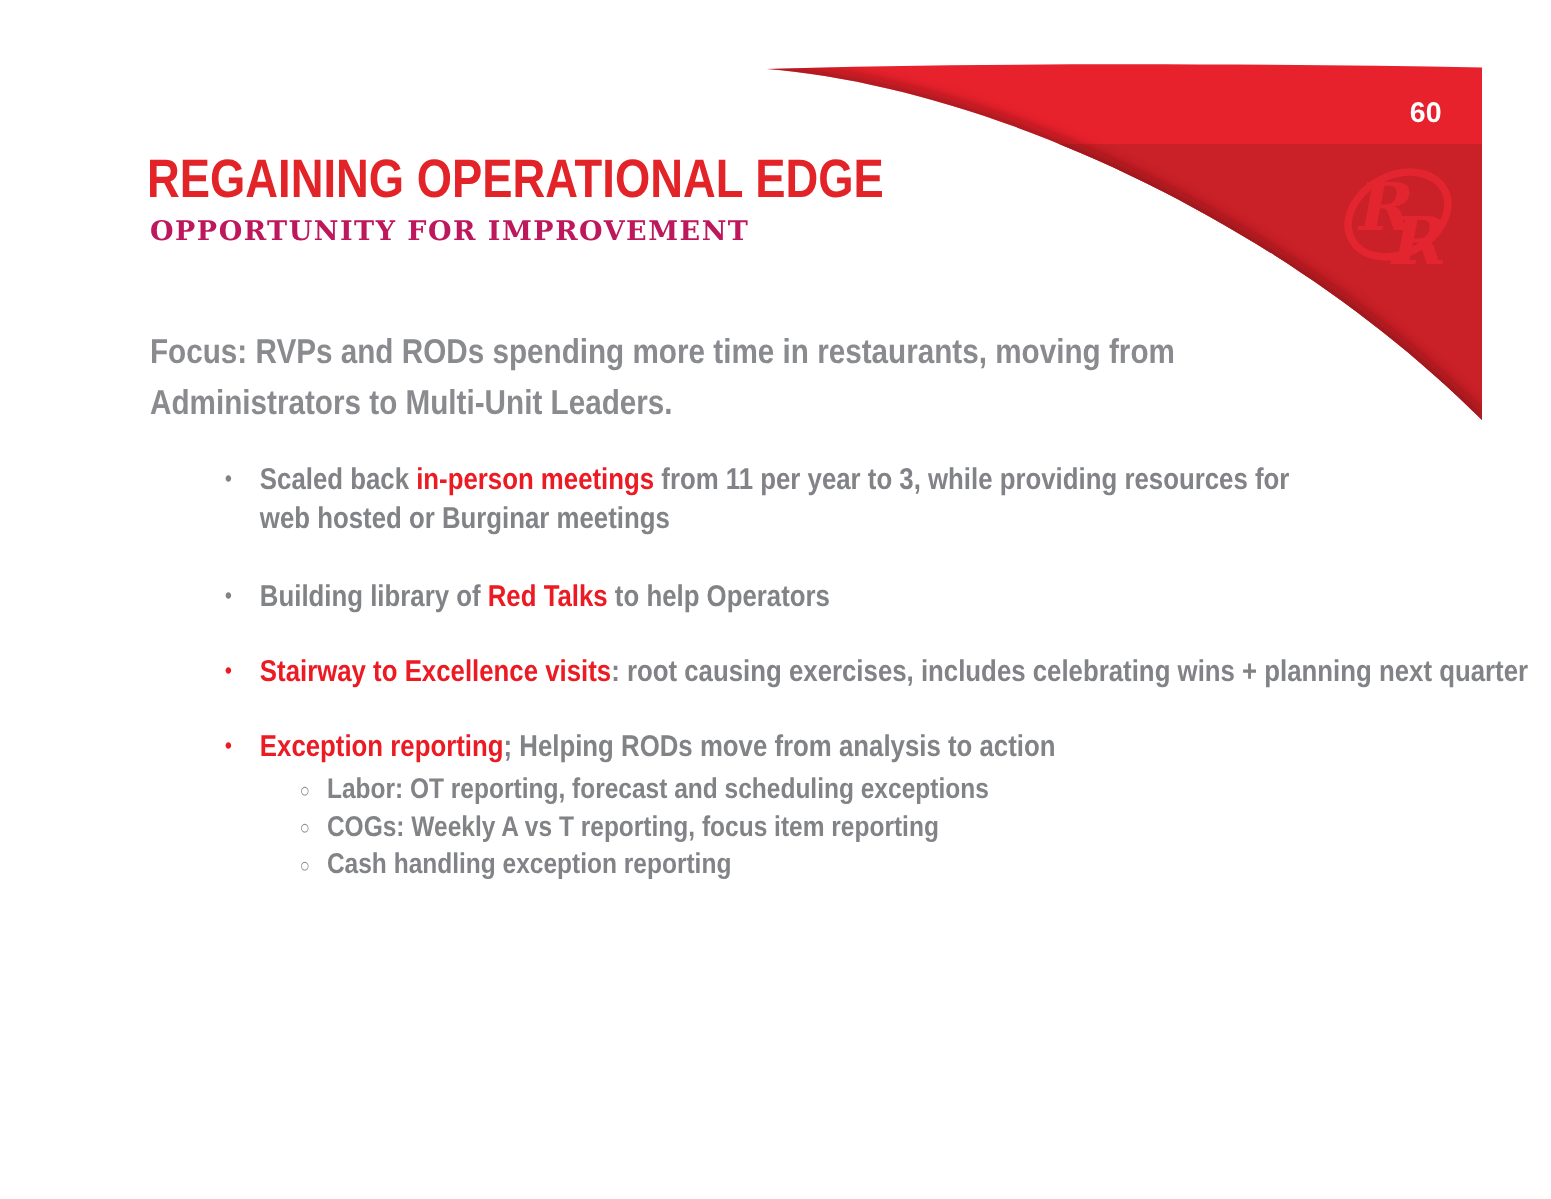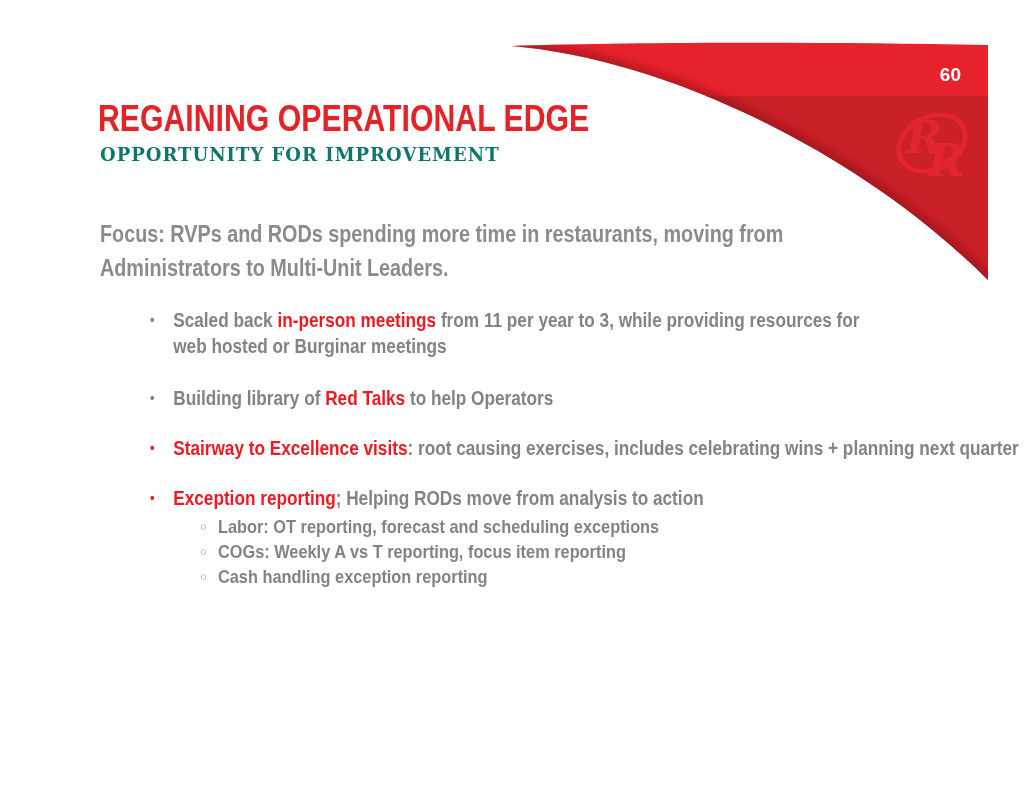--- a/index.html
+++ b/index.html
@@ -16,21 +16,21 @@
     position:absolute;left:98px;top:100px;margin:0;
     font-family:"Liberation Sans",sans-serif;
     font-size:36px;font-weight:700;line-height:38px;
     color:#e22328;letter-spacing:0px;white-space:nowrap;
     transform:scaleX(0.84);transform-origin:0 0;
   }
   .subtitle{
     position:absolute;left:100px;top:145px;margin:0;
     font-family:"DejaVu Serif",serif;
     font-size:18px;font-weight:700;line-height:20px;
-    color:#0f766e;letter-spacing:1px;white-space:nowrap;
+    color:#be185d;letter-spacing:1px;white-space:nowrap;
   }
   .focus{
     position:absolute;left:100px;top:217px;margin:0;
     font-size:23px;font-weight:700;line-height:34px;
     color:#8a8b8e;white-space:pre-line;
     transform:scaleX(0.86);transform-origin:0 0;
     width:900px;
   }
   .bullets{
     position:absolute;left:150px;top:307px;margin:0;padding:0;

